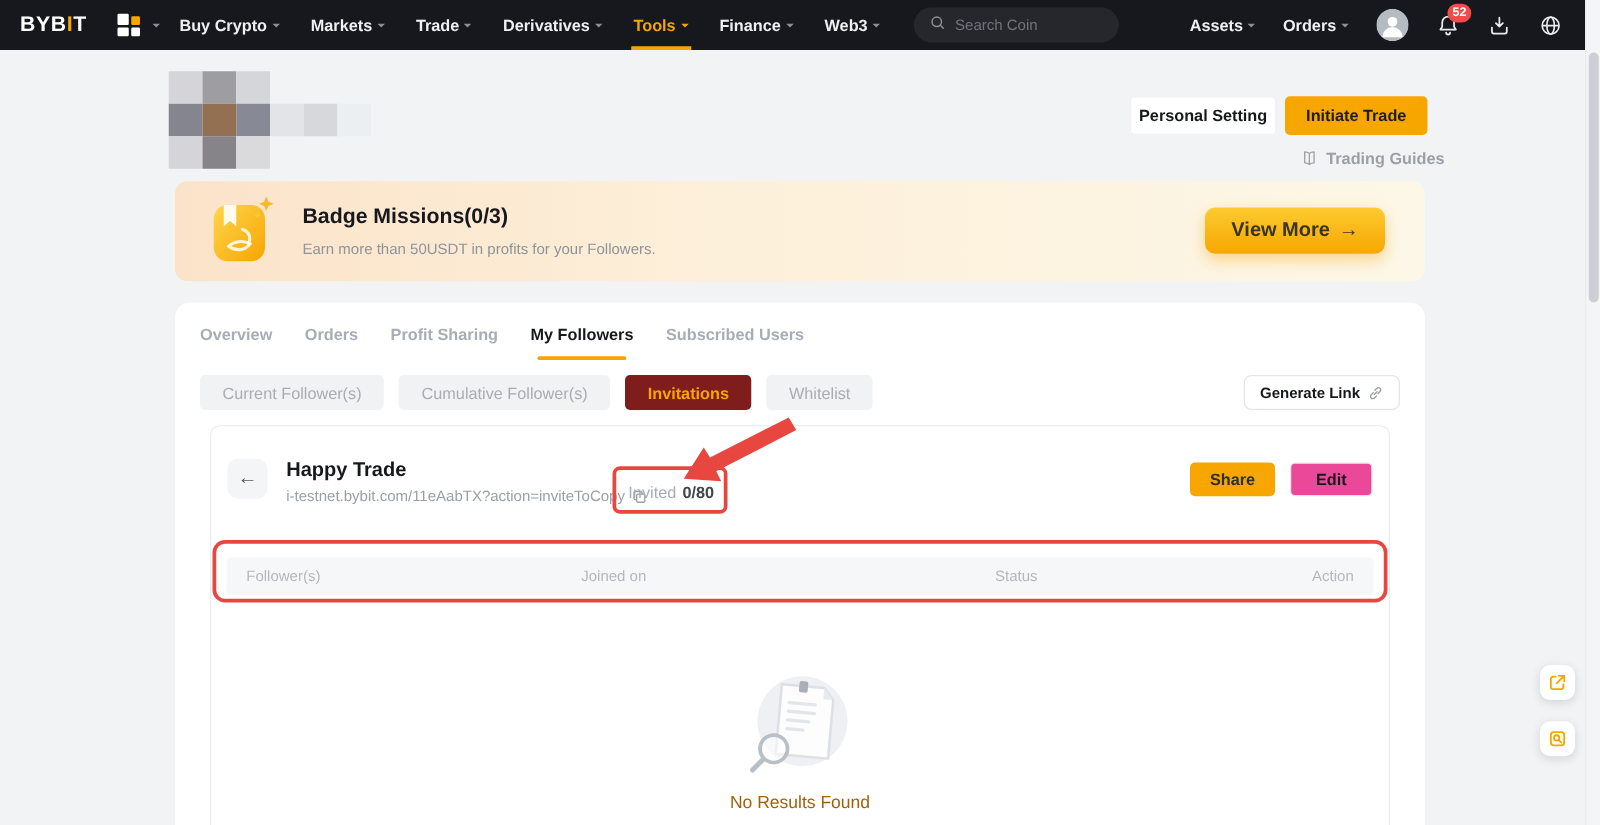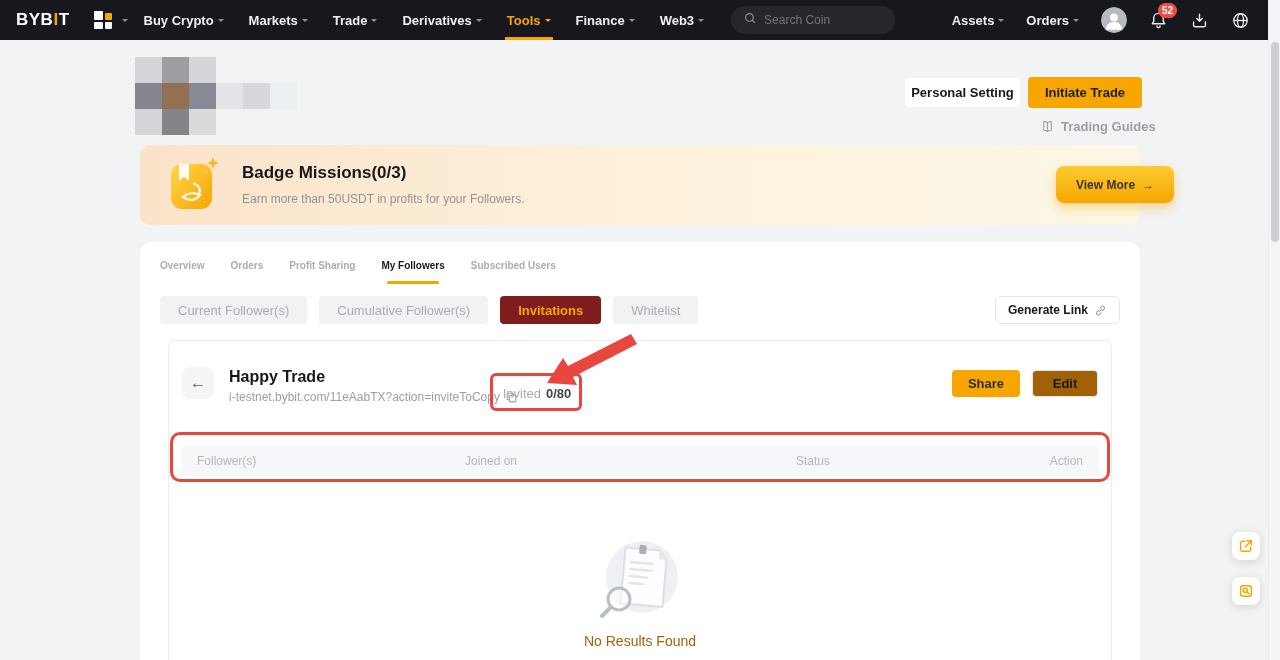--- a/index.html
+++ b/index.html
@@ -43,30 +43,30 @@
   .btn-initiate { left:1028px; top:77px; width:114px; background:#f7a600; color:#1c1e22; }
   .guides { position:absolute; top:119px; left:1040px; display:flex; align-items:center; gap:6px;
             color:#9ba0a8; font-size:13px; font-weight:600; cursor:pointer; }
 
   
   .banner { position:absolute; left:140px; top:145px; width:1000px; height:80px; border-radius:10px;
             background:linear-gradient(90deg,#fbe3c9 0%,#fdf0da 45%,#fcf7e7 100%); }
   .banner-icon { position:absolute; left:168px; top:156px; }
   .banner-title { position:absolute; left:242px; top:163px; font-size:17px; font-weight:700; color:#17181c; }
   .banner-sub { position:absolute; left:242px; top:192px; font-size:12px; color:#8f949b; }
-  .btn-viewmore { position:absolute; left:1056px; top:166px; width:118px; height:37px; border-radius:8px;
-                  background:linear-gradient(180deg,#fccb2f,#f7a600); border:none; color:#3a3425; font-size:12px;
+  .btn-viewmore { position:absolute; left:964px; top:166px; width:144px; height:37px; border-radius:8px;
+                  background:linear-gradient(180deg,#fccb2f,#f7a600); border:none; color:#3a3425; font-size:16px;
                   font-weight:700; cursor:pointer; box-shadow:0 5px 12px rgba(247,166,0,.4);
                   display:flex; align-items:center; justify-content:center; gap:7px; font-family:inherit; }
 
   
   .main-card { position:absolute; left:140px; top:242px; width:1000px; height:418px; background:#fff;
                border-radius:12px 12px 0 0; overflow:hidden; }
   .tabs { display:flex; gap:26px; padding:18px 20px 0; }
-  .tab { font-size:10px; font-weight:600; color:#a8adb5; padding-bottom:13px; position:relative; cursor:pointer; white-space:nowrap; }
+  .tab { font-size:13px; font-weight:600; color:#a8adb5; padding-bottom:13px; position:relative; cursor:pointer; white-space:nowrap; }
   .tab.active { color:#16181c; font-weight:700; }
   .tab.active::after { content:""; position:absolute; left:6px; right:6px; bottom:0; height:3px; background:#f7a600; border-radius:2px; }
   .subtab-row { display:flex; align-items:center; gap:12px; margin:12px 20px 0; }
   .subtab { height:28px; padding:0 18px; border-radius:4px; background:#f1f2f4; color:#a8adb5; font-size:13px;
             display:flex; align-items:center; cursor:pointer; white-space:nowrap; }
   .subtab.active { background:#7f1d1d; color:#f7a600; font-weight:700; }
   .btn-genlink { margin-left:auto; height:28px; padding:0 12px; border-radius:6px; border:1px solid #e3e5e9;
                  background:#fff; color:#17181c; font-size:12px; font-weight:700; display:flex; align-items:center;
                  gap:6px; cursor:pointer; font-family:inherit; }
 
@@ -79,21 +79,21 @@
   .trade-title { font-size:16px; font-weight:700; color:#16181c; line-height:1.2; }
   .trade-link { display:flex; align-items:center; gap:5px; margin-top:4px; font-size:12px; color:#9ba0a8; }
   .copy-btn { display:flex; cursor:pointer; }
   .invited-badge { position:absolute; left:324px; top:36px; width:88px; height:33px; display:flex;
                    align-items:center; justify-content:center; gap:5px; font-size:13px; }
   .invited-label { color:#a7acb4; }
   .invited-count { color:#40454c; font-weight:600; }
   .panel-actions { margin-left:auto; display:flex; gap:12px; padding-top:3px; }
   .btn-share { width:68px; height:27px; background:#f7a600; border:none; border-radius:4px; color:#2c2f35;
                font-size:13px; font-weight:700; cursor:pointer; font-family:inherit; }
-  .btn-edit { width:66px; height:27px; background:#a16207; border:1px solid #e3e5e9; border-radius:4px; color:#16181c;
+  .btn-edit { width:66px; height:27px; background:#ec4899; border:1px solid #e3e5e9; border-radius:4px; color:#16181c;
               font-size:13px; font-weight:700; cursor:pointer; font-family:inherit; }
 
   .table-head { position:absolute; left:12px; right:12px; top:105px; height:30px; background:#f6f7f9; border-radius:4px;
                 display:grid; grid-template-columns:268px 331px 1fr auto; align-items:center; padding:0 16px;
                 font-size:12px; color:#b3b8bf; }
   .table-head .col-action { text-align:right; }
 
   .empty-state { position:absolute; left:0; right:0; top:196px; display:flex; flex-direction:column; align-items:center; }
   .empty-text { margin-top:8px; font-size:14px; color:#a16207; }
 

